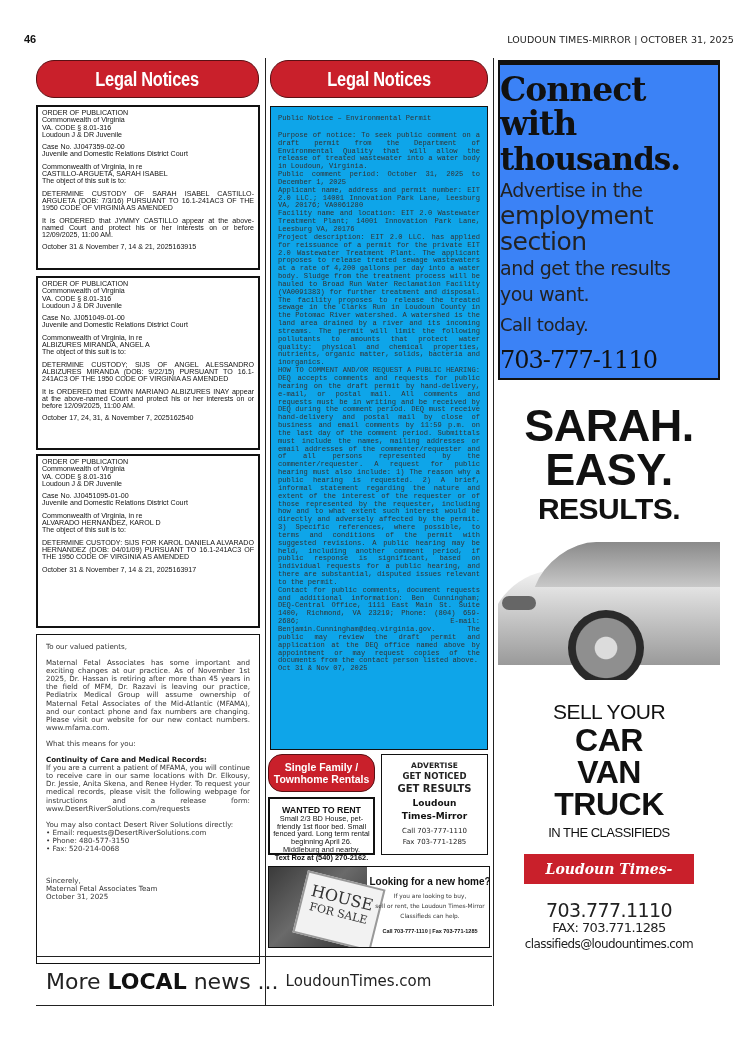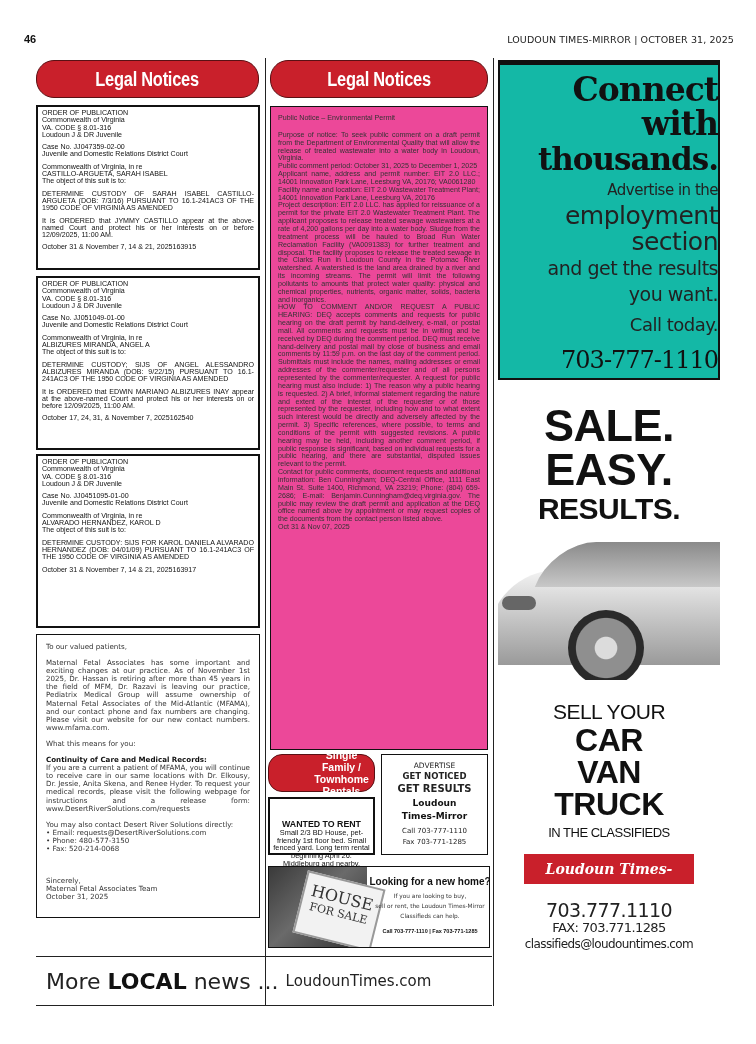--- a/index.html
+++ b/index.html
@@ -38,44 +38,44 @@
     border: 1.5px solid #111; background: #fff;
     font-family: "DejaVu Sans", sans-serif; font-size: 7.1px; line-height: 8.1px; color: #333;
     padding: 8px 9px 6px 9px;
   }
   .letter p { margin-bottom: 8px; text-align: justify; }
   .letter .h { color: #111; font-weight: bold; text-align: left; margin-bottom: 0; }
   .letter ul { list-style: none; margin-bottom: 8px; }
   .letter li::before { content: "• "; }
 
   .envnotice {
-    border: 1.5px solid #111; background: #ec4899;
-    font-family: Liberation Sans, sans-serif; font-size: 7.1px; line-height: 7.85px; color: #333;
+    border: 1.5px solid #111; background: #0ea5e9;
+    font-family: Liberation Mono, monospace; font-size: 7.1px; line-height: 7.85px; color: #333;
     padding: 8px 7px 21px 7px; text-align: justify;
   }
   .envnotice .title { margin-bottom: 9px; text-align: left; }
   .envnotice p { margin: 0; }
 
   .pill.small { font-size: 10.5px; line-height: 12px; border-radius: 14px; }
 
   .rent {
     border: 2px solid #111; background: #fff; text-align: center;
-    font-family: "Liberation Sans", sans-serif; font-size: 7.4px; line-height: 7.7px; padding: 20px 3px;
+    font-family: "Liberation Sans", sans-serif; font-size: 7.4px; line-height: 7.7px; padding: 6px 3px;
   }
   .rent .t { font-weight: bold; font-size: 8.8px; line-height: 10px; }
   .rent .b { font-weight: bold; }
 
   .advbox {
     border: 1.5px solid #111; background: #fff; text-align: center;
     font-family: "DejaVu Sans", sans-serif; color: #222;
   }
 
   .homead { border: 1.5px solid #111; background: #fff; overflow: hidden; }
 
-  .connect { border: 2px solid #111; border-top-width: 5px; background: #14b8a6; text-align: right; }
+  .connect { border: 2px solid #111; border-top-width: 5px; background: #3b82f6; text-align: left; }
   .connect .serif { font-family: "DejaVu Serif", serif; font-weight: bold; color: #111; letter-spacing: -1px; }
   .connect .sans { font-family: "DejaVu Sans", sans-serif; color: #222; letter-spacing: -0.5px; }
 
   .bigtype { font-family: "Liberation Sans", sans-serif; font-weight: bold; color: #111; text-align: center; letter-spacing: -0.5px; }
 
   .ltm-logo {
     background: #c9202b; color: #fff; text-align: center;
     font-family: "DejaVu Serif", serif; font-weight: bold; font-style: italic;
   }
 
@@ -162,21 +162,21 @@
     <span>ALVARADO HERNANDEZ, KAROL D</span><br>
     <span>The object of this suit is to:</span>
   </p>
   <p class="just">DETERMINE CUSTODY: SIJS FOR KAROL DANIELA ALVARADO HERNANDEZ (DOB: 04/01/09) PURSUANT TO 16.1-241AC3 OF THE 1950 CODE OF VIRGINIA AS AMENDED</p>
   <p class="foot">
     <span>October 31 &amp; November 7, 14 &amp; 21, 2025</span>
     <span>163917</span>
   </p>
 </div>
 
-<div class="abs letter" style="left:36px; top:634px; width:224px; height:284px;">
+<div class="abs letter" style="left:36px; top:634px; width:224px; height:330px;">
   <p>To our valued patients,</p>
   <p>Maternal Fetal Associates has some important and exciting changes at our practice. As of November 1st 2025, Dr. Hassan is retiring after more than 45 years in the field of MFM, Dr. Razavi is leaving our practice, Pediatrix Medical Group will assume ownership of Maternal Fetal Associates of the Mid-Atlantic (MFAMA), and our contact phone and fax numbers are changing. Please visit our website for our new contact numbers. www.mfama.com.</p>
   <p>What this means for you:</p>
   <p class="h">Continuity of Care and Medical Records:</p>
   <p>If you are a current a patient of MFAMA, you will continue to receive care in our same locations with Dr. Elkousy, Dr. Jessie, Anita Skena, and Renee Hyder. To request your medical records, please visit the following webpage for instructions and a release form:  www.DesertRiverSolutions.com/requests</p>
   <p style="margin-bottom:0">You may also contact Desert River Solutions directly:</p>
   <ul>
     <li>Email: requests@DesertRiverSolutions.com</li>
     <li>Phone: 480-577-3150</li>
     <li>Fax: 520-214-0068</li>
@@ -196,33 +196,33 @@
   <p>Purpose of notice: To seek public comment on a draft permit from the Department of Environmental Quality that will allow the release of treated wastewater into a water body in Loudoun, Virginia.</p>
   <p>Public comment period: October 31, 2025 to December 1, 2025</p>
   <p>Applicant name, address and permit number: EIT 2.0 LLC.; 14001 Innovation Park Lane, Leesburg VA, 20176; VA0061280</p>
   <p>Facility name and location: EIT 2.0 Wastewater Treatment Plant; 14001 Innovation Park Lane, Leesburg VA, 20176</p>
   <p>Project description: EIT 2.0 LLC. has applied for reissuance of a permit for the private EIT 2.0 Wastewater Treatment Plant. The applicant proposes to release treated sewage wastewaters at a rate of 4,200 gallons per day into a water body. Sludge from the treatment process will be hauled to Broad Run Water Reclamation Facility (VA0091383) for further treatment and disposal. The facility proposes to release the treated sewage in the Clarks Run in Loudoun County in the Potomac River watershed. A watershed is the land area drained by a river and its incoming streams. The permit will limit the following pollutants to amounts that protect water quality: physical and chemical properties, nutrients, organic matter, solids, bacteria and inorganics.</p>
   <p>HOW TO COMMENT AND/OR REQUEST A PUBLIC HEARING: DEQ accepts comments and requests for public hearing on the draft permit by hand-delivery, e-mail, or postal mail. All comments and requests must be in writing and be received by DEQ during the comment period. DEQ must receive hand-delivery and postal mail by close of business and email  comments by 11:59 p.m. on the last day of the comment period. Submittals must include the names, mailing addresses or email addresses of the commenter/requester and of all persons represented by the commenter/requester. A request for public hearing must also include: 1) The reason why a public hearing is requested. 2) A brief, informal statement regarding the nature and extent of the interest of the requester or of those represented by the requester, including how and to what extent such interest would be directly and adversely affected by the permit. 3) Specific references, where possible, to terms and conditions of the permit with suggested revisions. A public hearing may be held, including another comment period, if public response is significant, based on individual requests for a public hearing, and there are substantial, disputed issues relevant to the permit.</p>
   <p>Contact for public comments, document requests and additional information: Ben Cunningham; DEQ-Central Office, 1111 East Main St. Suite 1400, Richmond, VA 23219; Phone: (804) 659-2686; E-mail:   Benjamin.Cunningham@deq.virginia.gov. The public may review the draft permit and application at the DEQ office named above by appointment or may request copies of the documents from the contact person listed above.</p>
   <p>Oct 31 &amp; Nov 07, 2025</p>
 </div>
 
-<div class="abs pill small" style="left:268px; top:754px; width:107px; height:38px; flex-direction:column;padding-left:40px;">
+<div class="abs pill small" style="left:268px; top:754px; width:107px; height:38px; flex-direction:column;">
   <span>Single Family /</span>
   <span>Townhome Rentals</span>
 </div>
 
 <div class="abs rent" style="left:268px; top:797px; width:107px; height:58px;">
   <div class="t">WANTED TO RENT</div>
   <div>Small 2/3 BD House, pet-friendly 1st floor bed. Small fenced yard. Long term rental beginning April 26. Middleburg and nearby.</div>
   <div class="b">Text Roz at (540) 270-2162.</div>
 </div>
 
 <div class="abs advbox" style="left:381px; top:754px; width:107px; height:101px; padding-top:6px;">
-  <div style="font-size:7.5px; font-weight:normal; line-height:10px;">ADVERTISE</div>
+  <div style="font-size:7.5px; font-weight:bold; line-height:10px;">ADVERTISE</div>
   <div style="font-size:8.5px; font-weight:bold; line-height:11px;">GET NOTICED</div>
   <div style="font-size:10px; font-weight:bold; line-height:13px;">GET RESULTS</div>
   <div style="font-size:9px; font-weight:bold; color:#111; line-height:13px; margin-top:2px;">Loudoun</div>
   <div style="font-size:9px; font-weight:bold; color:#111; line-height:12px;">Times-Mirror</div>
   <div style="font-size:7px; line-height:11px; margin-top:4px;">Call 703-777-1110</div>
   <div style="font-size:7px; line-height:10px;">Fax 703-771-1285</div>
 </div>
 
 <div class="abs homead" style="left:268px; top:866px; width:222px; height:82px;">
   <div style="position:absolute; left:0; top:0; width:98px; height:82px; background:linear-gradient(135deg,#3a3a3a 0%,#6a6a6a 45%,#2e2e2e 100%);">
@@ -237,30 +237,30 @@
     <div style="font-family:'DejaVu Sans',sans-serif; font-size:5.8px; line-height:10px; color:#333;">sell or rent, the Loudoun Times-Mirror</div>
     <div style="font-family:'DejaVu Sans',sans-serif; font-size:5.8px; line-height:10px; color:#333;">Classifieds can help.</div>
     <div style="font-family:'Liberation Sans',sans-serif; font-weight:bold; font-size:5.5px; line-height:10px; color:#111; margin-top:5px;">Call 703-777-1110  |  Fax 703-771-1285</div>
   </div>
 </div>
 
 <div class="abs connect" style="left:498px; top:60px; width:222px; height:320px; padding-top:8px;">
   <div class="serif" style="font-size:33px; line-height:34px;">Connect</div>
   <div class="serif" style="font-size:33px; line-height:34px;">with</div>
   <div class="serif" style="font-size:31px; line-height:36px;">thousands.</div>
-  <div class="sans" style="font-size:15px; line-height:26px;">Advertise in the</div>
+  <div class="sans" style="font-size:19px; line-height:26px;">Advertise in the</div>
   <div class="sans" style="font-size:25px; line-height:26px;">employment section</div>
   <div class="sans" style="font-size:19px; line-height:26px;">and get the results</div>
   <div class="sans" style="font-size:19px; line-height:26px;">you want.</div>
   <div class="sans" style="font-size:18px; line-height:36px;">Call today.</div>
   <div class="serif" style="font-size:24px; line-height:34px; font-weight:normal;">703-777-1110</div>
 </div>
 
 <div class="abs" style="left:498px; top:390px; width:222px; height:606px; background:#fff;">
-  <div class="bigtype" style="font-size:45px; line-height:44px; margin-top:14px;">SALE.</div>
+  <div class="bigtype" style="font-size:45px; line-height:44px; margin-top:14px;">SARAH.</div>
   <div class="bigtype" style="font-size:45px; line-height:44px;">EASY.</div>
   <div class="bigtype" style="font-size:30px; line-height:34px;">RESULTS.</div>
 
   <div style="position:relative; width:222px; height:150px; margin-top:4px; overflow:hidden;">
     <div style="position:absolute; left:-10px; top:40px; width:250px; height:95px; border-radius:70px 40px 10px 10px; background:linear-gradient(180deg,#f3f3f3 0%,#cfcfcf 40%,#9a9a9a 100%);"></div>
     <div style="position:absolute; left:45px; top:12px; width:190px; height:45px; border-radius:90px 10px 0 0; background:linear-gradient(180deg,#8a8a8a,#c8c8c8); transform:skewX(-20deg);"></div>
     <div style="position:absolute; left:4px; top:66px; width:34px; height:14px; border-radius:8px; background:#666;"></div>
     <div style="position:absolute; left:70px; top:80px; width:76px; height:76px; border-radius:50%; background:radial-gradient(circle,#dcdcdc 0 20%,#8f8f8f 22% 55%,#2a2a2a 57% 100%);"></div>
   </div>
 

